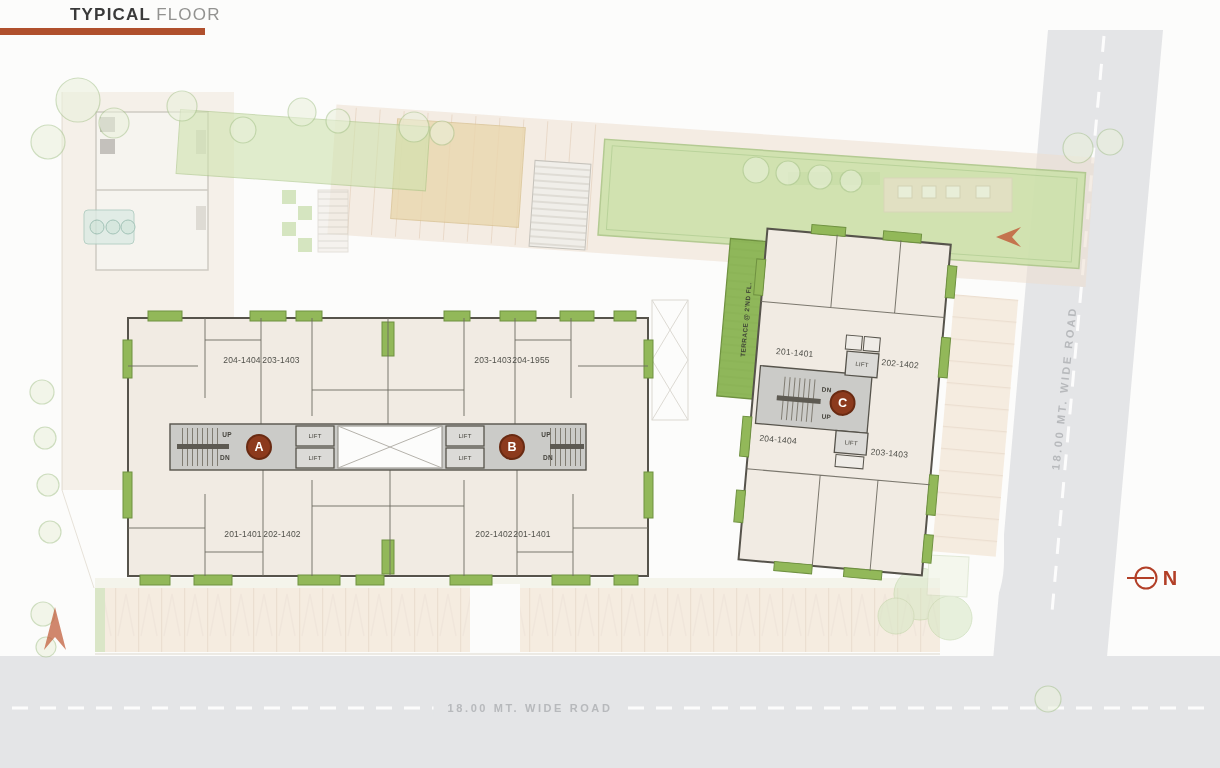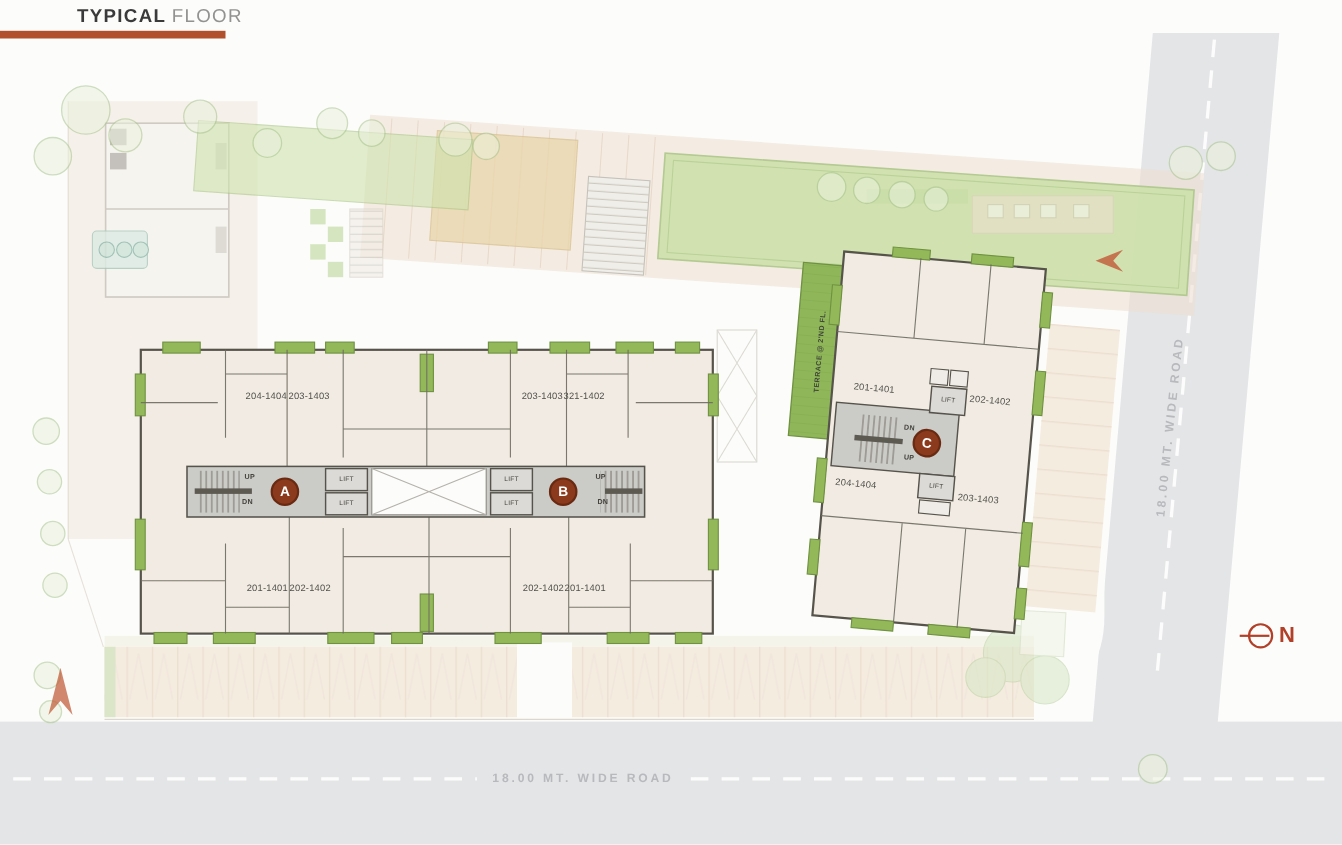--- a/index.html
+++ b/index.html
@@ -293,21 +293,21 @@
   <div class="lbl" style="left:281px;top:360px;">203-1403</div>
   <div class="lbl" style="left:243px;top:534px;">201-1401</div>
   <div class="lbl" style="left:282px;top:534px;">202-1402</div>
   <div class="lbl tiny" style="left:227px;top:434px;">UP</div>
   <div class="lbl tiny" style="left:225px;top:457px;">DN</div>
   <div class="lbl lift-lbl" style="left:315px;top:436px;">LIFT</div>
   <div class="lbl lift-lbl" style="left:315px;top:458px;">LIFT</div>
   <div class="badge" style="left:259px;top:447px;">A</div>
 
   <div class="lbl" style="left:493px;top:360px;">203-1403</div>
-  <div class="lbl" style="left:531px;top:360px;">321-1402</div>
+  <div class="lbl" style="left:531px;top:360px;">204-1955</div>
   <div class="lbl" style="left:494px;top:534px;">202-1402</div>
   <div class="lbl" style="left:532px;top:534px;">201-1401</div>
   <div class="lbl lift-lbl" style="left:465px;top:436px;">LIFT</div>
   <div class="lbl lift-lbl" style="left:465px;top:458px;">LIFT</div>
   <div class="lbl tiny" style="left:546px;top:434px;">UP</div>
   <div class="lbl tiny" style="left:548px;top:457px;">DN</div>
   <div class="badge" style="left:512px;top:447px;">B</div>
 
   <div class="c-rotor">
     <div class="terrace-lbl">

